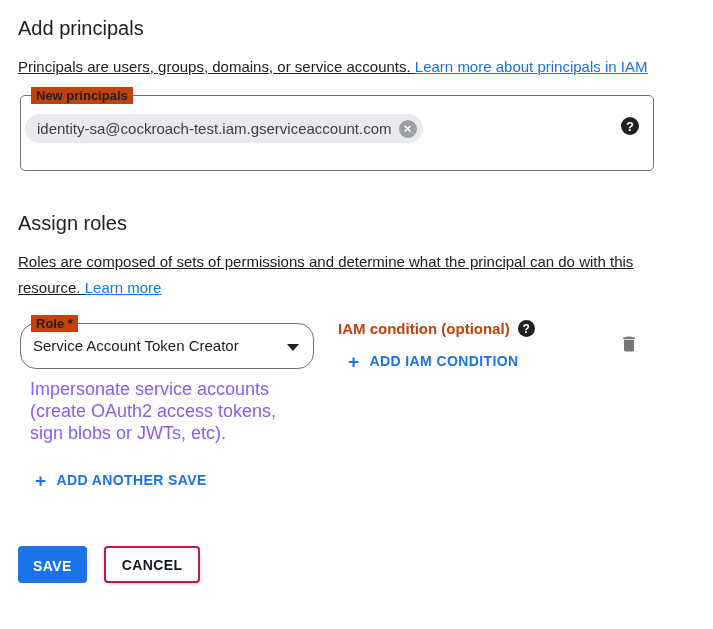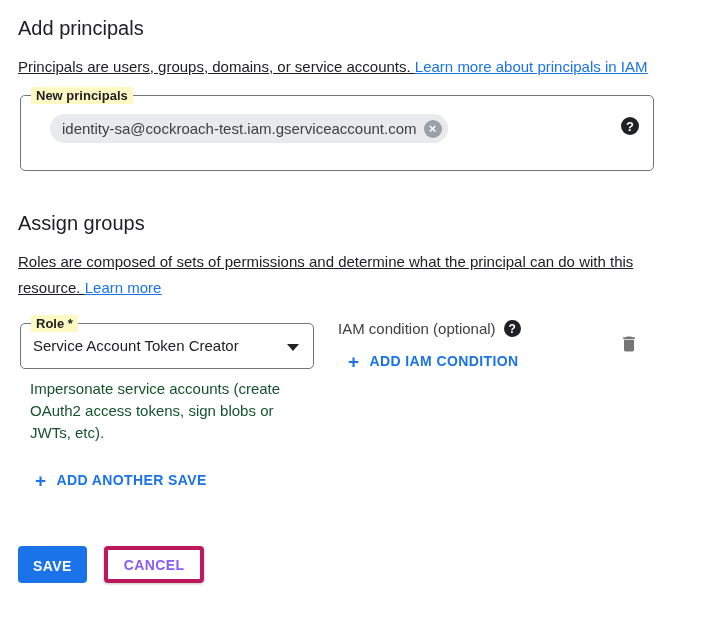--- a/index.html
+++ b/index.html
@@ -18,63 +18,63 @@
     font-size:15px; line-height:26px; color:#202124;
     margin:14px 0 0 18px; width:650px;text-decoration:underline;
   }
   .link { color:#1a73e8; text-decoration:underline; cursor:pointer; }
 
   .field {
     position:relative; border:1px solid #70757a; border-radius:5px;
     background:#fff; box-sizing:border-box;
   }
   .field-label {
-    position:absolute; top:-9px; left:10px; background:#fef9c3;
+    position:absolute; top:-9px; left:10px; background:#c2410c;
     padding:0 5px; font-size:13px; font-weight:700; color:#202124;
     line-height:17px; white-space:nowrap;
   }
   .new-principals { margin:15px 0 0 20px; width:634px; height:76px; }
 
   .chip {
-    position:absolute; left:29px; top:18px; display:inline-flex;
+    position:absolute; left:4px; top:18px; display:inline-flex;
     align-items:center; background:#e8eaed; border-radius:15px;
     height:29px; padding:0 6px 0 12px; max-width:560px;
   }
   .chip-text { font-size:15px; color:#3c4043; white-space:nowrap; }
   .chip-remove {
     width:18px; height:18px; border-radius:50%; background:#9aa0a6;
     color:#fff; font-size:13px; font-weight:700; line-height:1;
     display:inline-flex; align-items:center; justify-content:center;
     margin-left:7px; cursor:pointer; flex:none;
   }
   .help-circle {
     width:18px; height:18px; border-radius:50%; background:#202124;
     color:#fff; font-size:13px; font-weight:700; line-height:1;
     display:inline-flex; align-items:center; justify-content:center;
     cursor:pointer; flex:none;
   }
   .new-principals .help-circle { position:absolute; right:14px; top:21px; }
 
   .role-row { display:flex; align-items:flex-start; margin:22px 0 0 20px; }
   .role-col { width:294px; flex:none; }
-  .role-field { width:294px; height:46px; cursor:pointer; }
+  .role-field { width:294px; height:46px; cursor:pointer;border-radius:16px; }
   .role-value { position:absolute; left:12px; top:13px; font-size:15px; color:#202124; white-space:nowrap;text-align:center; }
   .dropdown-arrow {
     position:absolute; right:14px; top:20px; width:0; height:0;
     border-left:6px solid transparent; border-right:6px solid transparent;
     border-top:7px solid #202124;
   }
   .helper {
     margin:9px 0 0 10px; width:272px;
-    font-size:15px; line-height:22px; color:#14532d;
+    font-size:18px; line-height:22px; color:#8b5cf6;
   }
 
   .condition-col { margin-left:24px; flex:none; }
   .condition-label-row { display:flex; align-items:center; margin-top:-3px; }
-  .condition-label { font-size:15px; font-weight:400; color:#404040; }
+  .condition-label { font-size:15px; font-weight:700; color:#c2410c; }
   .help-circle.small { width:17px; height:17px; font-size:12px; margin-left:8px; }
 
   .text-button {
     display:inline-flex; align-items:center; background:none; border:none;
     color:#1a73e8; font-family:inherit; font-size:14px; font-weight:700;
     letter-spacing:0.4px; cursor:pointer; padding:6px 8px; line-height:20px;
   }
   .plus { font-size:19px; font-weight:700; margin-right:10px; line-height:1; }
   .condition-col .text-button { margin-top:8px; margin-left:2px; }
 
@@ -85,21 +85,21 @@
 
   .add-role { margin:20px 0 0 27px; }
 
   .actions { display:flex; align-items:center; gap:17px; margin:50px 0 0 18px; }
   .actions button {
     height:37px; border-radius:4px; font-family:inherit; font-size:14px;
     font-weight:700; letter-spacing:0.4px; cursor:pointer;
   }
   .save { background:#1a73e8; color:#fff; border:none; padding:12px 15px; }
   .cancel {
-    background:#fff; color:#8b5cf6; border:4px solid #be185d;
+    background:#fff; color:#0f172a; border:2px solid #be185d;
     padding:4px 16px; box-shadow:0 1px 3px rgba(60,64,67,0.3);
   }
 </style>
 </head>
 <body>
 
 <div class="page">
 
   <h1>Add principals</h1>
 
@@ -107,21 +107,21 @@
 
   <div class="field new-principals">
     <span class="field-label">New principals</span>
     <div class="chip">
       <span class="chip-text">identity-sa@cockroach-test.iam.gserviceaccount.com</span>
       <span class="chip-remove">×</span>
     </div>
     <span class="help-circle">?</span>
   </div>
 
-  <h2>Assign groups</h2>
+  <h2>Assign roles</h2>
 
   <p class="desc"><span>Roles are composed of sets of permissions and determine what the principal can do with this resource. </span><a href="#" class="link">Learn more</a></p>
 
   <div class="role-row">
 
     <div class="role-col">
       <div class="field role-field">
         <span class="field-label">Role *</span>
         <span class="role-value">Service Account Token Creator</span>
         <span class="dropdown-arrow"></span>

